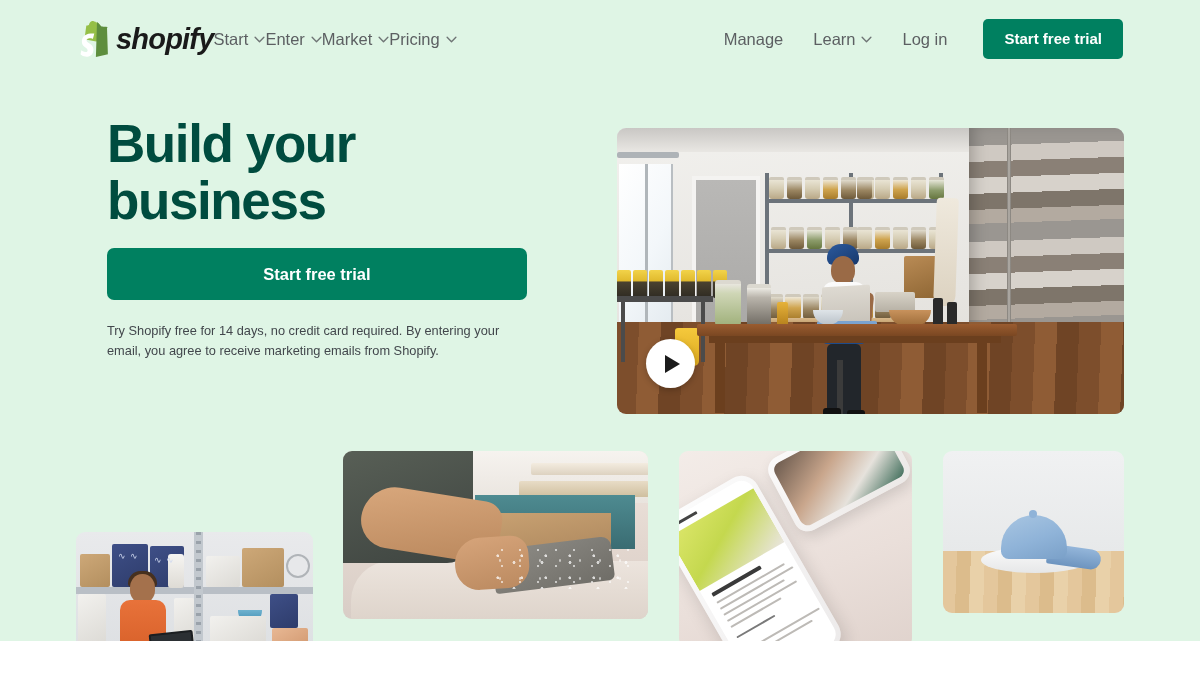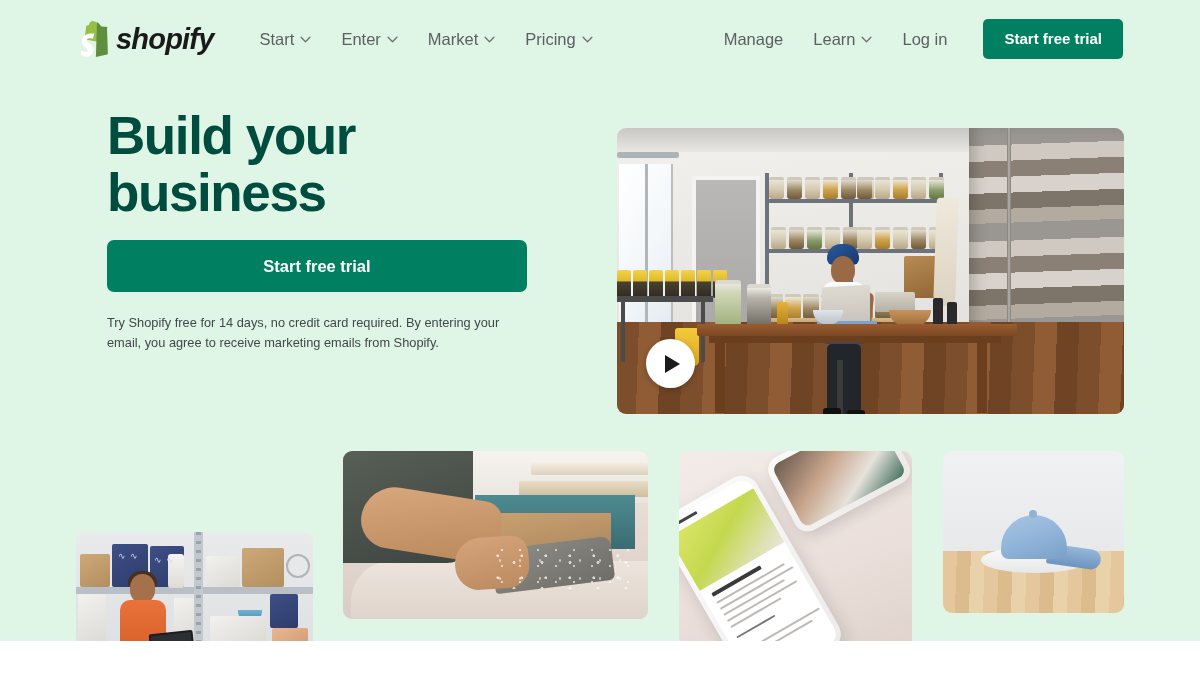--- a/index.html
+++ b/index.html
@@ -46,21 +46,20 @@
     display: flex;
     align-items: center;
     padding: 0 77px;
   }
 
   .brand {
     display: flex;
     align-items: center;
     gap: 7px;
     text-decoration: none;
-    margin-right: 46px;
   }
 
   .brand-mark {
     width: 32px;
     height: 36px;
     display: block;
     flex: 0 0 auto;
   }
 
   .brand-word {
@@ -68,21 +67,20 @@
     font-weight: 700;
     font-style: italic;
     letter-spacing: -0.8px;
     color: #1a1a1a;
     line-height: 1;
   }
 
   .nav-primary {
     display: flex;
     align-items: center;
-    gap: 30px;
   }
 
   .nav-link {
     display: inline-flex;
     align-items: center;
     gap: 6px;
     font-size: 16.5px;
     color: #5c5f62;
     text-decoration: none;
     line-height: 1;
@@ -120,21 +118,21 @@
     font-family: inherit;
     line-height: 1.1;
     margin-left: 6px;
     white-space: nowrap;
   }
 
   
   .hero-copy {
     position: absolute;
     left: 107px;
-    top: 108px;
+    top: 116px;
     width: 470px;
   }
 
   .hero-title {
     font-size: 53px;
     line-height: 1.07;
     font-weight: 700;
     letter-spacing: -1.4px;
     color: #004c3f;
     margin-bottom: 19px;

